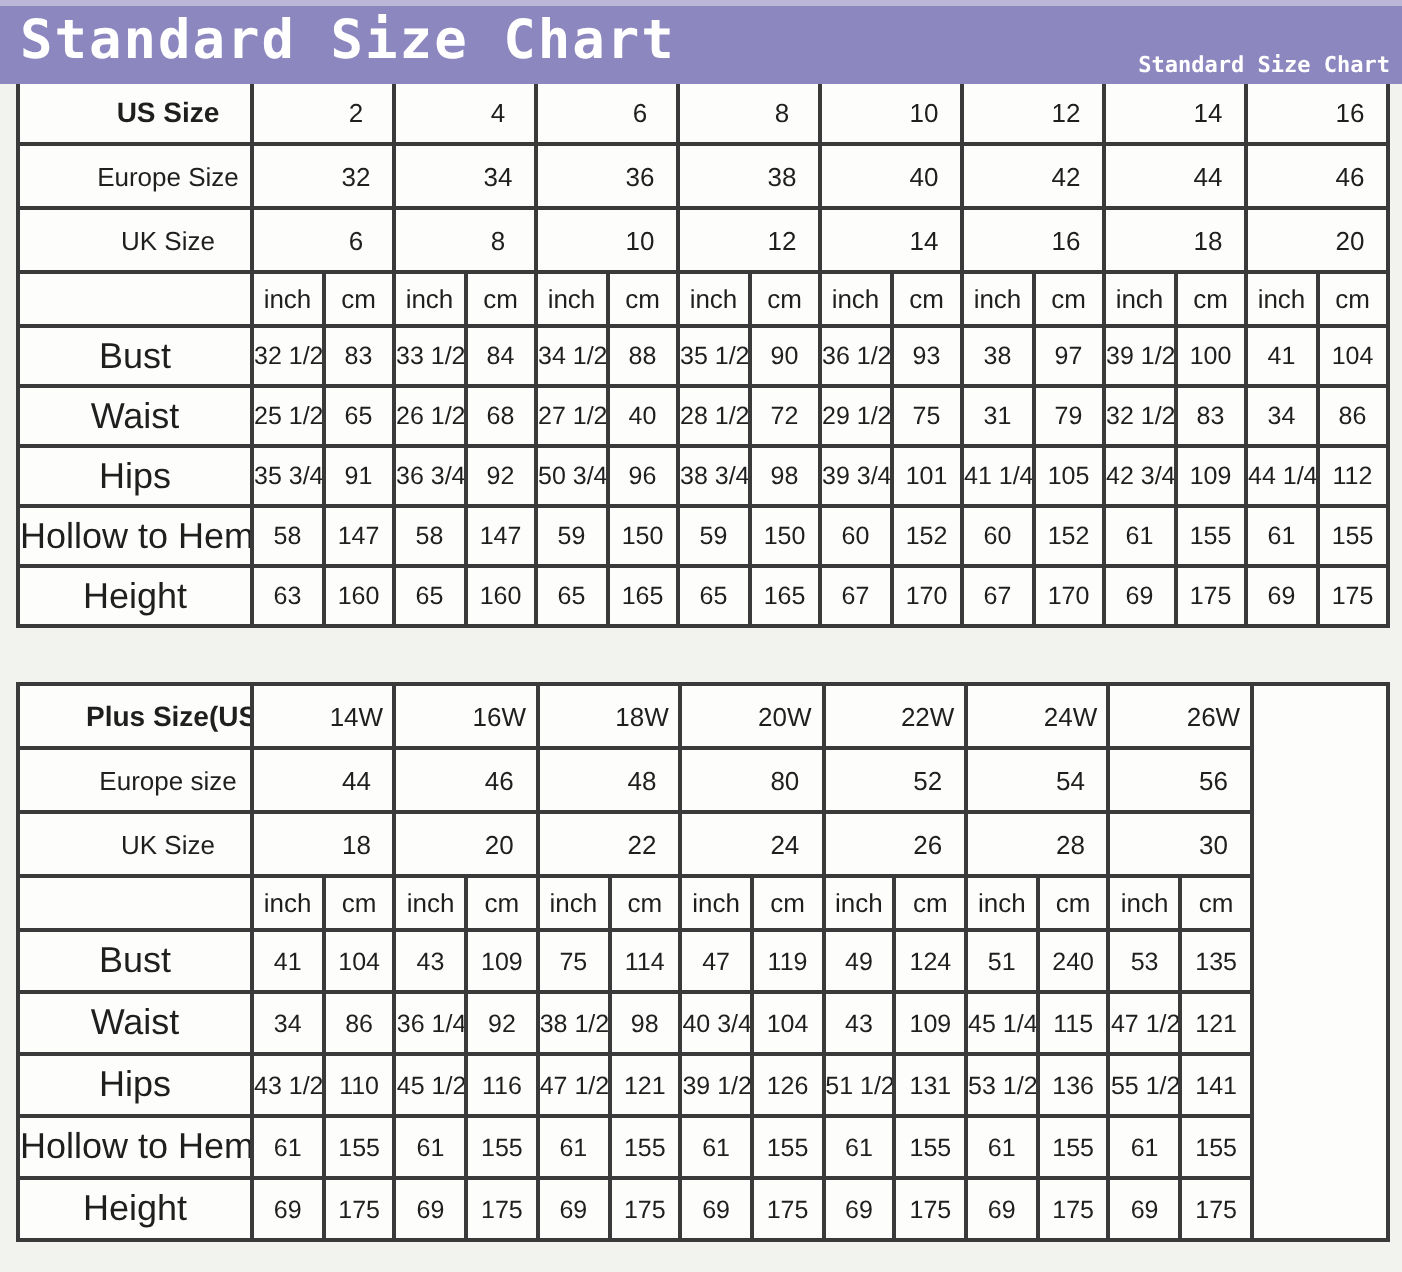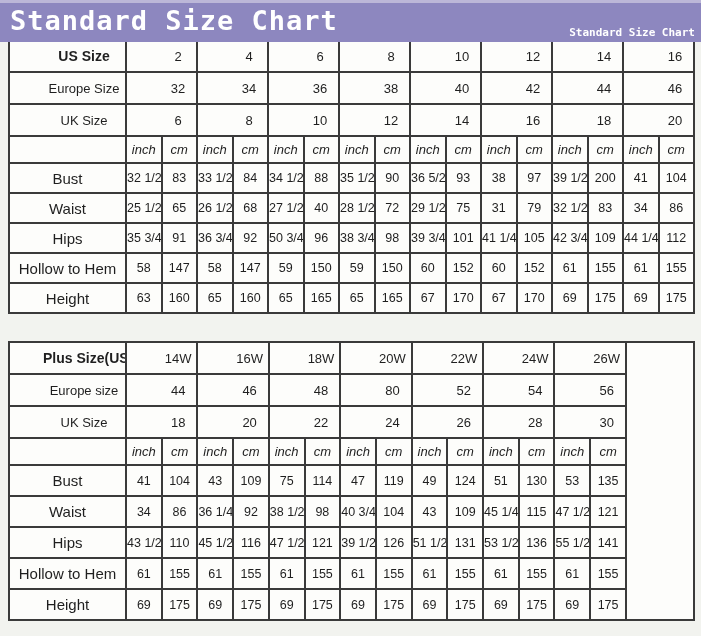--- a/index.html
+++ b/index.html
@@ -64,24 +64,24 @@
     font-size: 13px;
     color: #1f1f1f;
     white-space: nowrap;
     overflow: hidden;
   }
   table.size-table td.bold {
     font-weight: bold;
     font-size: 14px;
   }
   tr.hdr  td { height: 30px; padding-left: 33px; }
-  tr.unit td { height: 25px; font-style: italic; }
+  tr.unit td { height: 25px; }
   tr.meas td { height: 28px; font-size: 12.5px; }
   #plus-table tr.meas td { height: 29px; }
-  tr.meas td:first-child { font-size: 15px; }
+  tr.meas td:first-child { font-size: 18px; }
 </style>
 </head>
 <body>
 
 <div class="banner">
   <div class="banner-title">Standard Size Chart</div>
   <div class="banner-subtitle">Standard Size Chart</div>
 </div>
 
 <table id="standard-table" class="size-table">
@@ -152,26 +152,26 @@
       <tr class="meas">
         <td>Bust</td>
         <td>32 1/2</td>
         <td>83</td>
         <td>33 1/2</td>
         <td>84</td>
         <td>34 1/2</td>
         <td>88</td>
         <td>35 1/2</td>
         <td>90</td>
-        <td>36 5/2</td>
+        <td>36 1/2</td>
         <td>93</td>
         <td>38</td>
         <td>97</td>
         <td>39 1/2</td>
-        <td>200</td>
+        <td>100</td>
         <td>41</td>
         <td>104</td>
       </tr>
       <tr class="meas">
         <td>Waist</td>
         <td>25 1/2</td>
         <td>65</td>
         <td>26 1/2</td>
         <td>68</td>
         <td>27 1/2</td>
@@ -308,21 +308,21 @@
         <td>104</td>
         <td>43</td>
         <td>109</td>
         <td>75</td>
         <td>114</td>
         <td>47</td>
         <td>119</td>
         <td>49</td>
         <td>124</td>
         <td>51</td>
-        <td>130</td>
+        <td>240</td>
         <td>53</td>
         <td>135</td>
       </tr>
       <tr class="meas">
         <td>Waist</td>
         <td>34</td>
         <td>86</td>
         <td>36 1/4</td>
         <td>92</td>
         <td>38 1/2</td>

